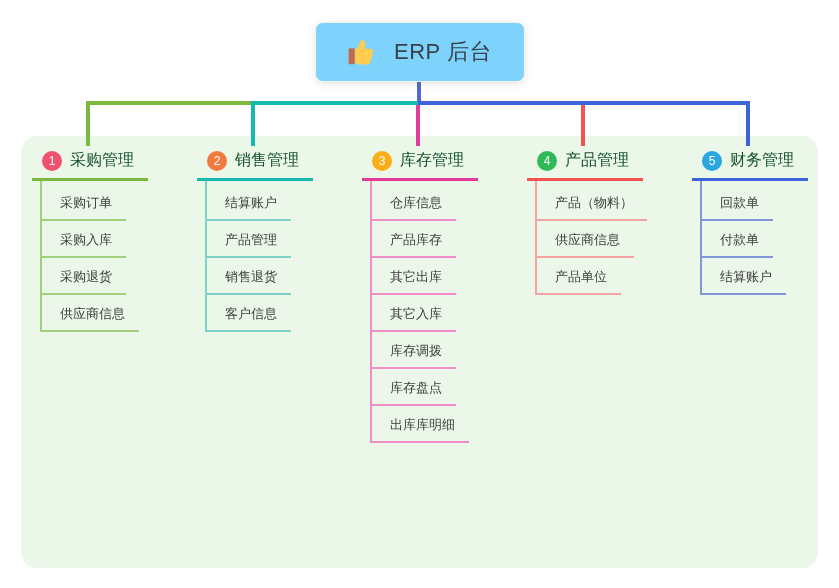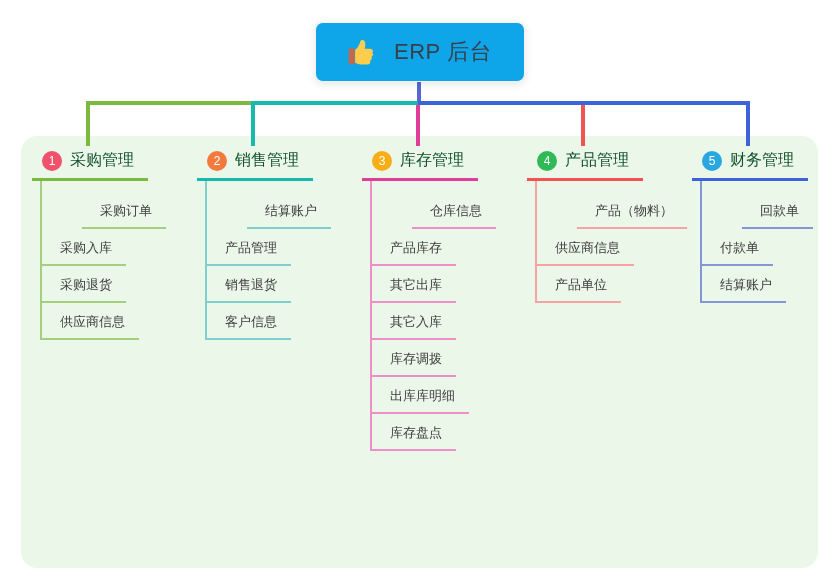--- a/index.html
+++ b/index.html
@@ -9,21 +9,21 @@
     width:839px; height:588px;
     background:var(--bg,#fff);
     font-family:"Liberation Sans","DejaVu Sans",sans-serif;
     color:#3d3d3d;
     overflow:hidden;
   }
   
   .root-card {
     position:absolute; left:315px; top:22px;
     width:210px; height:60px;
-    background:#0ea5e9; border-radius:8px;
+    background:#7dd3fc; border-radius:8px;
     border:1px solid #f2f2f2;
     box-shadow:0 2px 10px rgba(0,0,0,.10);
     display:flex; align-items:center; justify-content:center; gap:20px;
     cursor:pointer;
   }
   .root-label { font-size:22px; font-weight:500; color:#39404a; letter-spacing:.5px; }
   .thumb { width:26px; height:26px; }
   
   .line { position:absolute; background:var(--c,#888); }
   .stem   { left:417px; top:82px;  width:4px;  height:21px; }
@@ -54,21 +54,21 @@
   }
   .badge {
     width:20px; height:20px; border-radius:50%;
     background:var(--bc,#888); color:#fff;
     font-size:12px; line-height:20px; text-align:center;
     flex:0 0 20px;
   }
   .blabel { font-size:16px; font-weight:500; color:#14532d; white-space:nowrap; }
   .children { margin-left:8px; border-left:2px solid var(--cl,#bbb); }
   .child { height:37px; display:flex; align-items:flex-end; cursor:pointer; }
-  .child:first-child { height:48px;padding-left:40px; }
+  .child:first-child { height:40px; }
   .clabel {
     display:inline-block; white-space:nowrap;
     font-size:13px; color:#3d3d3d;
     padding:0 14px 7px 18px;
     border-bottom:2px solid var(--cl,#bbb);
   }
 </style>
 </head>
 <body>
 
@@ -151,24 +151,24 @@
       <div class="child">
           <span class="clabel">其它出库</span>
         </div>
       <div class="child">
           <span class="clabel">其它入库</span>
         </div>
       <div class="child">
           <span class="clabel">库存调拨</span>
         </div>
       <div class="child">
+          <span class="clabel">库存盘点</span>
+        </div>
+      <div class="child">
           <span class="clabel">出库库明细</span>
-        </div>
-      <div class="child">
-          <span class="clabel">库存盘点</span>
         </div>
     </div>
   </div>
 
   <div class="branch" style="left: 527px; --c: #F25252; --cl: #F7A3A3; --bc: #2FB957;">
     <div class="btitle">
       <span class="badge">4</span>
       <span class="blabel">产品管理</span>
     </div>
     <div class="children">

